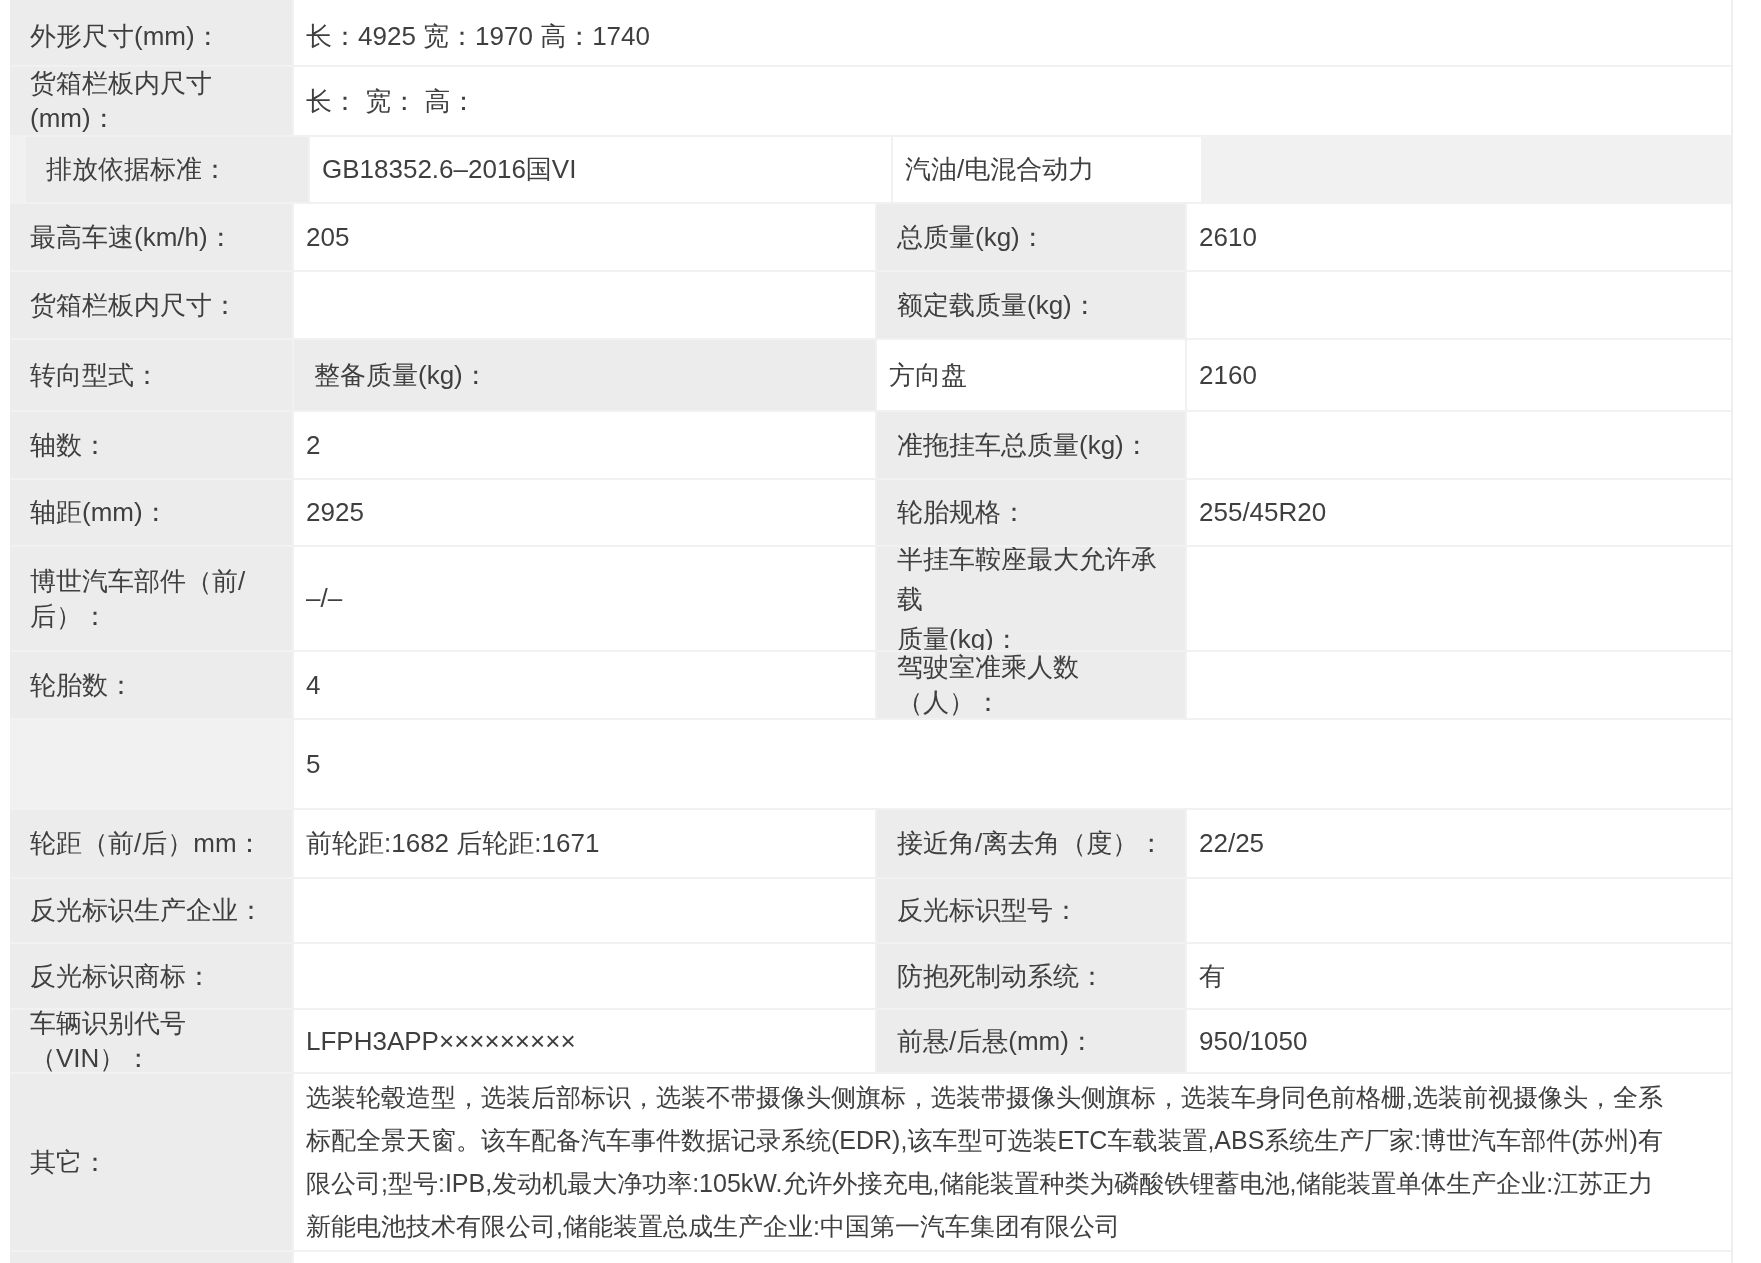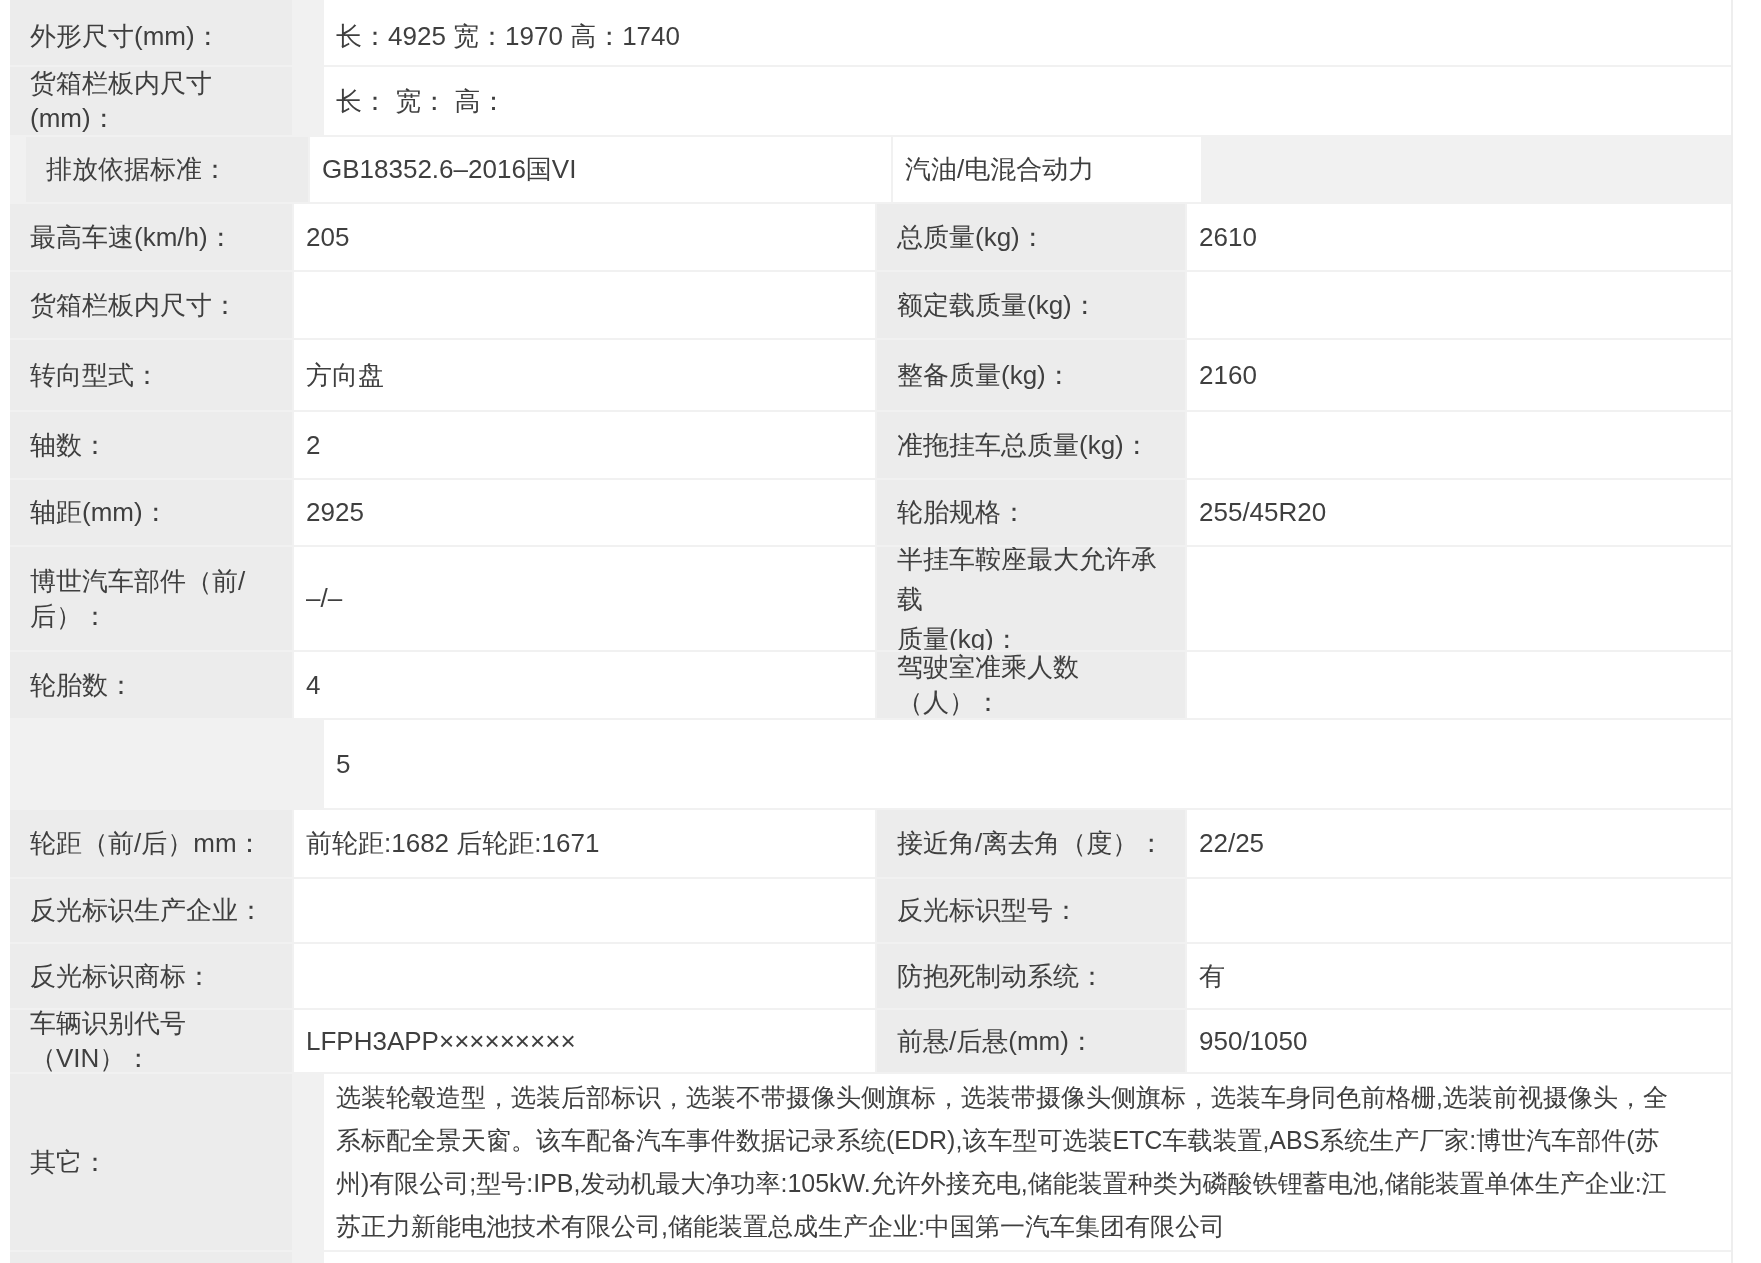--- a/index.html
+++ b/index.html
@@ -36,21 +36,21 @@
     overflow: hidden;
   }
   .lbl {
     background: #ececec;
     padding: 6px 14px 6px 20px;
   }
   .val {
     background: #ffffff;
     padding: 6px 14px 6px 12px;
   }
-  .span3 { grid-column: 2 / 5; margin-left: 30px; }
+  .span3 { grid-column: 2 / 5; }
   .wrap {
     white-space: pre-line;
     line-height: 40px;
   }
   .longtext {
     font-size: 25px;
     line-height: 43px;
     padding-right: 58px;
   }
 </style>
@@ -89,22 +89,22 @@
 
   <div class="row" style="height:66px;">
     <div class="cell lbl">货箱栏板内尺寸：</div>
     <div class="cell val"></div>
     <div class="cell lbl">额定载质量(kg)：</div>
     <div class="cell val"></div>
   </div>
 
   <div class="row" style="height:70px;">
     <div class="cell lbl">转向型式：</div>
+    <div class="cell lbl">整备质量(kg)：</div>
     <div class="cell val">方向盘</div>
-    <div class="cell lbl">整备质量(kg)：</div>
     <div class="cell val">2160</div>
   </div>
 
   <div class="row" style="height:66px;">
     <div class="cell lbl">轴数：</div>
     <div class="cell val">2</div>
     <div class="cell lbl">准拖挂车总质量(kg)：</div>
     <div class="cell val"></div>
   </div>
 

